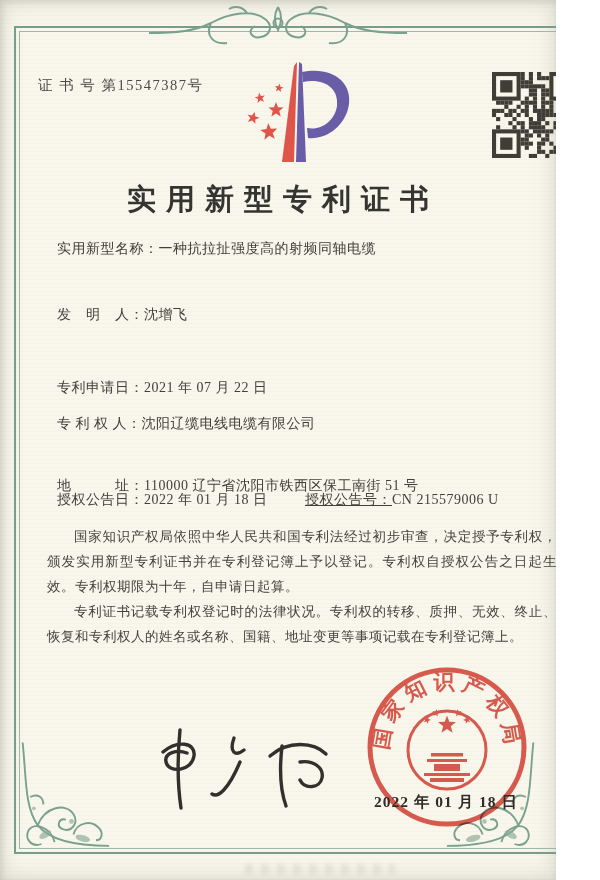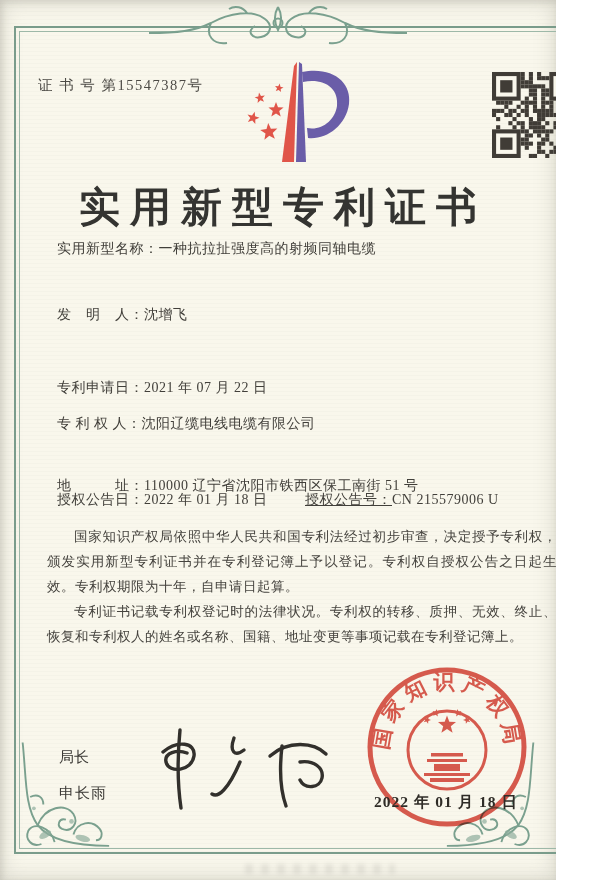--- a/index.html
+++ b/index.html
@@ -8,21 +8,21 @@
     background:#f9f7ec;
     background-image:repeating-linear-gradient(0deg, rgba(205,210,195,.10) 0 1px, rgba(0,0,0,0) 1px 4px);
     box-shadow:inset 0 0 22px rgba(120,118,105,.28), inset 2px 2px 6px rgba(150,148,140,.25);}
   .frame{position:absolute;left:14px;top:26px;width:568px;height:824px;
     border:2px solid #7a9c8b;}
   .frame::before{content:"";position:absolute;inset:3px;border:1px solid #9db8a8;}
   .cert-no{position:absolute;left:38px;top:76px;font-size:14.5px;letter-spacing:1.5px;color:#4c4a45;}
   .logo{position:absolute;left:236px;top:56px;width:132px;height:114px;}
   .qr{position:absolute;left:492px;top:72px;width:86px;height:86px;}
   .title{position:absolute;left:0;top:180px;width:100%;text-align:center;
-    font-size:41px;font-weight:700;letter-spacing:10px;text-indent:10px;color:#343431;}
+    font-size:29px;font-weight:700;letter-spacing:10px;text-indent:10px;color:#343431;}
   .frow{position:absolute;left:57px;right:34px;font-size:14px;color:#413f3a;white-space:nowrap;}
   .frow .lab{letter-spacing:.5px;}
   .frow .val{letter-spacing:.5px;}
   .grant .pair2{margin-left:34px;text-decoration:underline;}
   .paras{position:absolute;left:47px;top:524px;width:510px;font-size:13.5px;line-height:25px;
     text-align:justify;color:#45433e;}
   .paras p{margin:0;text-indent:2em;letter-spacing:.5px;}
   .signer{position:absolute;left:59px;top:748px;font-size:15px;color:#3a3834;}
   .signer .name{margin-top:17px;letter-spacing:1px;}
   .signature{position:absolute;left:150px;top:716px;width:200px;height:100px;}
@@ -294,24 +294,20 @@
   <div class="frow grant" style="top:491px">
     <span class="lab">授权公告日：</span><span class="val">2022 年 01 月 18 日</span>
     <span class="lab pair2">授权公告号：</span><span class="val">CN 215579006 U</span>
   </div>
 
   <div class="paras">
     <p>国家知识产权局依照中华人民共和国专利法经过初步审查，决定授予专利权，颁发实用新型专利证书并在专利登记簿上予以登记。专利权自授权公告之日起生效。专利权期限为十年，自申请日起算。</p>
     <p>专利证书记载专利权登记时的法律状况。专利权的转移、质押、无效、终止、恢复和专利权人的姓名或名称、国籍、地址变更等事项记载在专利登记簿上。</p>
   </div>
 
-  <div class="signer">
-    <div>局长</div>
-    <div class="name">申长雨</div>
-  </div>
 
   <svg class="signature" viewBox="0 0 200 100">
     <g fill="none" stroke="#32302c" stroke-width="3.4" stroke-linecap="round">
       <path d="M30,14 C27,45 28,72 31,92"></path>
       <path d="M13,36 C27,24 46,26 44,40 C42,55 19,58 16,46 C14,37 27,33 37,37"></path>
       <path d="M84,22 C79,36 85,41 94,34"></path>
       <path d="M90,46 C78,74 68,82 62,78"></path>
       <path d="M120,40 C138,24 164,26 176,38"></path>
       <path d="M132,30 C129,56 131,76 136,90"></path>
       <path d="M150,46 C164,44 174,52 172,62 C170,72 155,74 150,64"></path>

